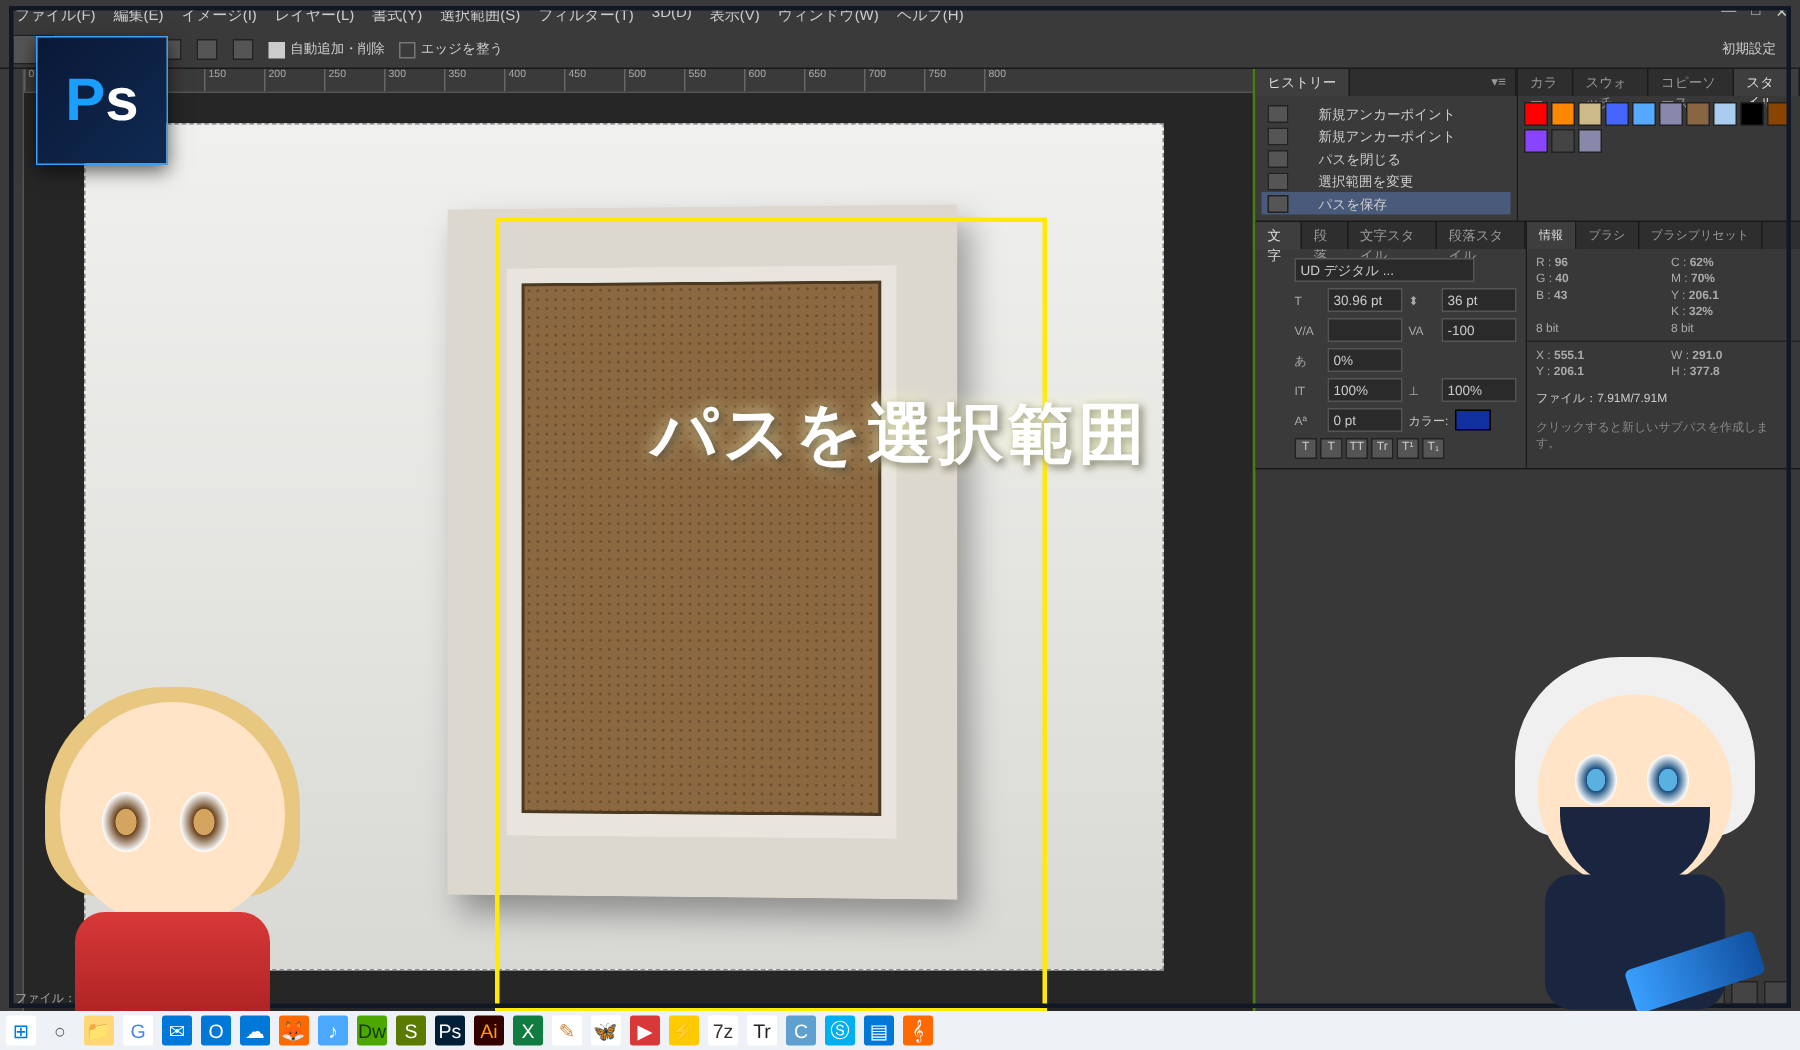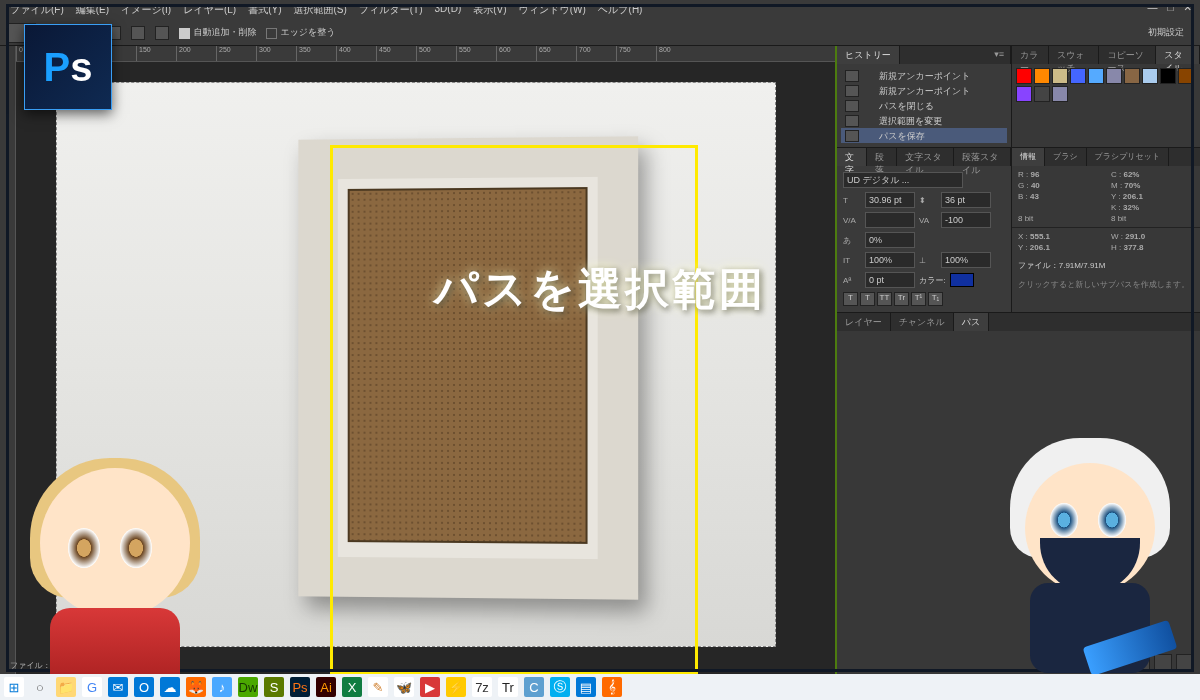--- a/index.html
+++ b/index.html
@@ -29,21 +29,21 @@
 .panel-tabs span { padding: 3px 8px; color: #999; border-right: 1px solid #1a1a1a; }
 .panel-tabs span.active { background: #3e3e3e; color: #ddd; }
 .panel-body { padding: 4px; background: #3a3a3a; }
 .panel-row { display: flex; align-items: flex-start; gap: 20px; padding: 2px 4px; height: 15px; }
 .panel-row.sel { background: #4a5a7a; }
 .row-icon { width: 14px; height: 12px; background: #555; border: 1px solid #222; }
 
 .swatch-row { display: flex; gap: 2px; padding: 4px; flex-wrap: wrap; }
 .swatch { width: 16px; height: 16px; border: 1px solid #222; }
 
-.char-panel .field { display: flex; align-items: center; gap: 4px; padding: 2px; }
+.char-panel .field { display: flex; align-items: center; gap: 4px; padding: 2px; margin-left: 20px; }
 .char-panel input { width: 50px; height: 16px; background: #2a2a2a; border: 1px solid #555; color: #ccc; font-size: 9px; padding: 0 3px; }
 .char-panel .label { width: 18px; font-size: 8px; color: #aaa; }
 
 .info-panel { font-size: 8px; }
 .info-grid { display: grid; grid-template-columns: 1fr 1fr; gap: 2px 10px; padding: 4px 6px; }
 .info-grid span { color: #aaa; }
 
 .split { display: flex; }
 .split > div { flex: 1; }
 .divider-v { border-right: 1px solid #1a1a1a; }
@@ -277,25 +277,20 @@
             <span>W : <b>291.0</b></span>
           <span>Y : <b>206.1</b></span>
             <span>H : <b>377.8</b></span>
         </div>
         <div style="padding:4px 6px;font-size:8px">ファイル：7.91M/7.91M</div>
         <div style="padding:4px 6px;font-size:8px;color:#888">クリックすると新しいサブパスを作成します。</div>
       </div>
     </div>
 
     <div style="border-top:1px solid #1a1a1a;flex:1">
-      <div class="panel-tabs" id="paths-tabs">
-          <span>レイヤー</span>
-          <span>チャンネル</span>
-          <span class="active">パス</span>
-        </div>
       <div style="position:absolute;bottom:30px;right:6px;display:flex;gap:4px">
         <span style="width:18px;height:16px;background:#444;border:1px solid #222"></span>
         <span style="width:18px;height:16px;background:#444;border:1px solid #222"></span>
         <span style="width:18px;height:16px;background:#444;border:1px solid #222"></span>
         <span style="width:18px;height:16px;background:#444;border:1px solid #222"></span>
         <span style="width:18px;height:16px;background:#444;border:1px solid #222"></span>
       </div>
     </div>
   </div>
 </div>
@@ -334,21 +329,21 @@
     <div class="tb-icon" style="background: transparent; color: rgb(85, 85, 85);">○</div>
     <div class="tb-icon" style="background: rgb(255, 216, 117); color: rgb(0, 0, 0);">📁</div>
     <div class="tb-icon" style="background: rgb(255, 255, 255); color: rgb(66, 133, 244);">G</div>
     <div class="tb-icon" style="background: rgb(0, 120, 215); color: rgb(255, 255, 255);">✉</div>
     <div class="tb-icon" style="background: rgb(0, 120, 215); color: rgb(255, 255, 255);">O</div>
     <div class="tb-icon" style="background: rgb(0, 120, 215); color: rgb(255, 255, 255);">☁</div>
     <div class="tb-icon" style="background: rgb(255, 106, 0); color: rgb(255, 255, 255);">🦊</div>
     <div class="tb-icon" style="background: rgb(74, 168, 255); color: rgb(255, 255, 255);">♪</div>
     <div class="tb-icon" style="background: rgb(74, 168, 0); color: rgb(23, 56, 0);">Dw</div>
     <div class="tb-icon" style="background: rgb(91, 122, 0); color: rgb(255, 255, 255);">S</div>
-    <div class="tb-icon" style="background: rgb(0, 30, 54); color: #f97316;">Ps</div>
+    <div class="tb-icon" style="background: rgb(0, 30, 54); color: #ffffff;">Ps</div>
     <div class="tb-icon" style="background: rgb(51, 0, 0); color: rgb(255, 154, 0);">Ai</div>
     <div class="tb-icon" style="background: rgb(16, 124, 65); color: rgb(255, 255, 255);">X</div>
     <div class="tb-icon" style="background: rgb(255, 255, 255); color: rgb(208, 128, 48);">✎</div>
     <div class="tb-icon" style="background: rgb(255, 255, 255); color: rgb(106, 90, 205);">🦋</div>
     <div class="tb-icon" style="background: rgb(216, 56, 56); color: rgb(255, 255, 255);">▶</div>
     <div class="tb-icon" style="background: rgb(255, 202, 0); color: rgb(0, 0, 0);">⚡</div>
     <div class="tb-icon" style="background: rgb(255, 255, 255); color: rgb(51, 51, 51);">7z</div>
     <div class="tb-icon" style="background: rgb(255, 255, 255); color: rgb(34, 34, 34);">Tr</div>
     <div class="tb-icon" style="background: rgb(94, 160, 208); color: rgb(255, 255, 255);">C</div>
     <div class="tb-icon" style="background: rgb(0, 175, 240); color: rgb(255, 255, 255);">Ⓢ</div>

